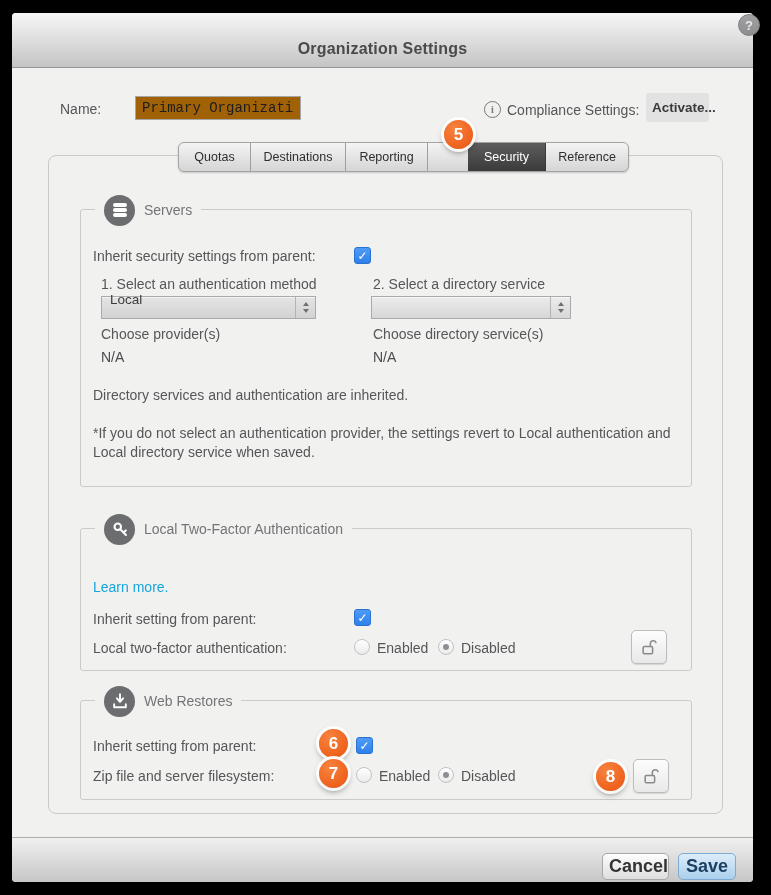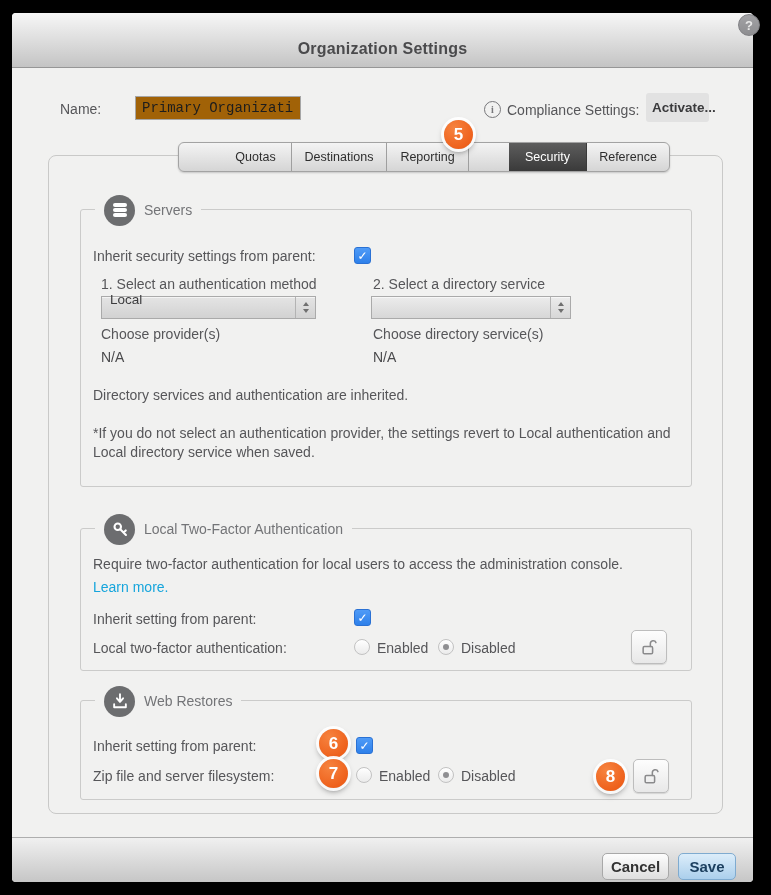--- a/index.html
+++ b/index.html
@@ -44,21 +44,21 @@
     font-family:"Liberation Sans",sans-serif;font-weight:bold;font-size:13.5px;color:#3a3a3c;
   }
   
   .panel{
     position:absolute;left:36px;top:142px;width:673px;height:657px;
     border:1px solid #c9c9c8;border-radius:8px;
   }
   .tabbar{
     position:absolute;left:166px;top:129px;height:28px;display:flex;
     border:1px solid #a3a3a3;border-radius:6px;overflow:hidden;
-    background:linear-gradient(#f4f4f4,#d5d5d5);box-shadow:0 1px 2px rgba(0,0,0,.18);z-index:2;padding-left:41px;
+    background:linear-gradient(#f4f4f4,#d5d5d5);box-shadow:0 1px 2px rgba(0,0,0,.18);z-index:2;
   }
   .tab{
     display:flex;align-items:center;justify-content:center;
     font-size:12.5px;color:#2e2e2e;border-right:1px solid #9f9f9f;cursor:pointer;box-sizing:border-box;
   }
   .tab:last-child{border-right:none;}
   .tab.selected{background:linear-gradient(#5d5d5d,#3a3a3a);color:#fff;border-right-color:#3a3a3a;}
   
   .fieldset{position:absolute;border:1px solid #cbcbca;border-radius:3px;}
   .legend{
@@ -110,21 +110,21 @@
   .link{color:#16a5dc;font-size:14px;position:absolute;cursor:pointer;white-space:nowrap;}
   .note{color:#565659;font-size:14px;position:absolute;line-height:19px;}
   
   .footer{
     position:absolute;left:0;right:0;bottom:0;height:44px;
     background:linear-gradient(#f0f0f0,#c6c6c6);border-top:1px solid #aeaeae;
     border-radius:0 0 4px 4px;
   }
   .btn{
     position:absolute;height:27px;border-radius:5px;box-sizing:border-box;
-    font-family:"Liberation Sans",sans-serif;font-weight:bold;font-size:15px;cursor:pointer;
+    font-family:"Liberation Sans",sans-serif;font-weight:bold;font-size:18px;cursor:pointer;
   }
   .btn-cancel{
     left:590px;top:840px;width:67px;
     background:linear-gradient(#fdfdfd,#dedede);border:1px solid #a8a8a8;color:#333;
   }
   .btn-save{
     left:666px;top:840px;width:58px;
     background:linear-gradient(#dcedfa,#abcfec);border:1px solid #7fabd0;color:#1d4060;
   }
   svg{display:block;}
@@ -211,21 +211,20 @@
     <div class="legend">
       <span class="legend-icon">
         <svg width="18" height="18" viewBox="0 0 20 20">
           <circle cx="7.5" cy="7.5" r="3.6" fill="none" stroke="#fff" stroke-width="2.3"></circle>
           <path d="M10.3 10.3 L16.6 16.6 M14 14 l2.4-2.4" fill="none" stroke="#fff" stroke-width="2.3" stroke-linecap="round"></path>
         </svg>
       </span>
       <span class="legend-text">Local Two-Factor Authentication</span>
     </div>
 
-    <div class="lbl" style="left:12px;top:27px;">Require two-factor authentication for local users to access the administration console.</div>
     <div class="link" style="left:12px;top:50px;">Learn more.</div>
 
     <div class="lbl" style="left:12px;top:82px;">Inherit setting from parent:</div>
     <span class="checkbox" style="left:273px;top:80px;">
       <span>✓</span>
     </span>
 
     <div class="lbl" style="left:12px;top:111px;">Local two-factor authentication:</div>
     <span class="radio" style="left:273px;top:110px;"></span>
     <div class="lbl" style="left:296px;top:111px;">Enabled</div>

